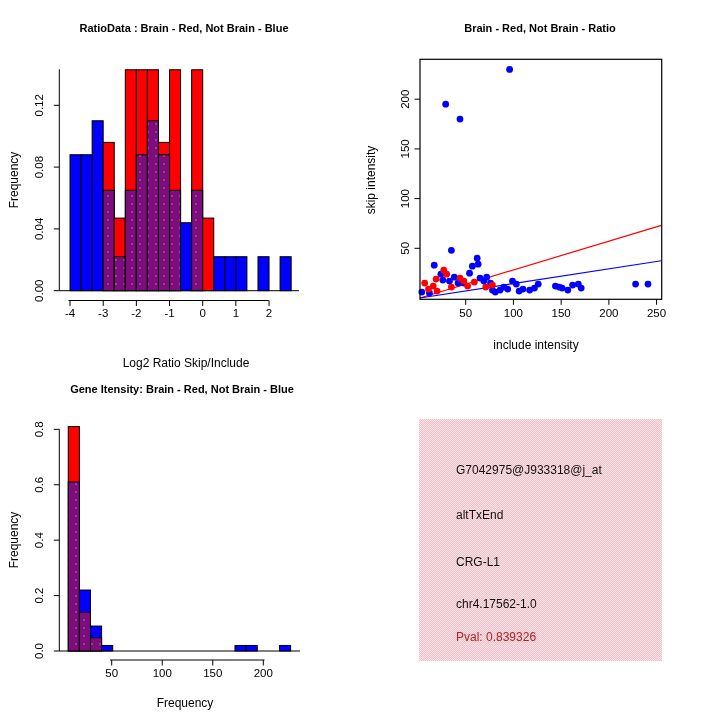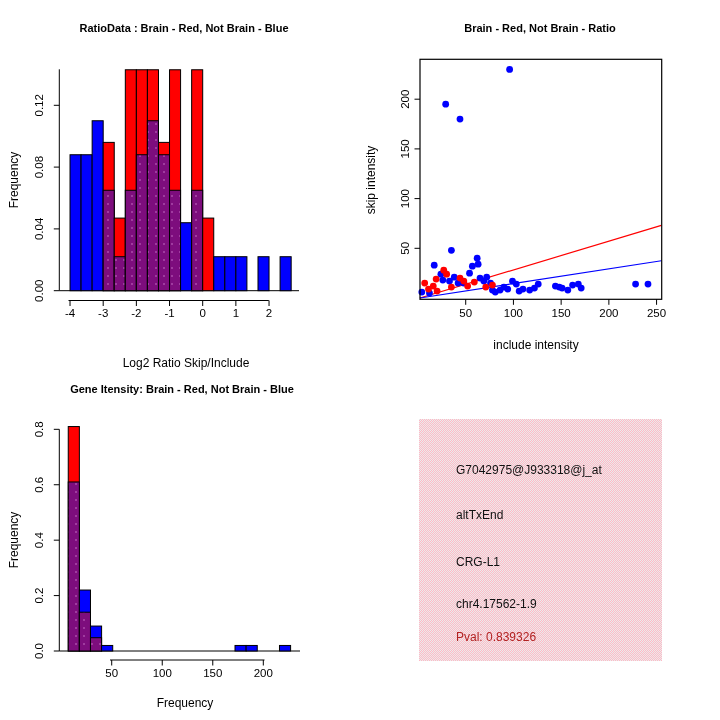--- a/index.html
+++ b/index.html
@@ -210,17 +210,17 @@
   <div class="aylabel" style="left:371px;top:180px">skip intensity</div>
 
   <div class="ptitle" style="left:182px;top:383px">Gene Itensity: Brain - Red, Not Brain - Blue</div>
   <div class="axlabel" style="left:185px;top:696px">Frequency</div>
   <div class="aylabel" style="left:14px;top:540px">Frequency</div>
 
   <div class="infobox">
     <div class="infoline" style="top:44px">G7042975@J933318@j_at</div>
     <div class="infoline" style="top:89px">altTxEnd</div>
     <div class="infoline" style="top:136px">CRG-L1</div>
-    <div class="infoline" style="top:178px">chr4.17562-1.9</div>
+    <div class="infoline" style="top:178px">chr4.17562-1.0</div>
     <div class="infoline pval" style="top:211px">Pval: 0.839326</div>
   </div>
 
 </div>
 
 </body></html>

